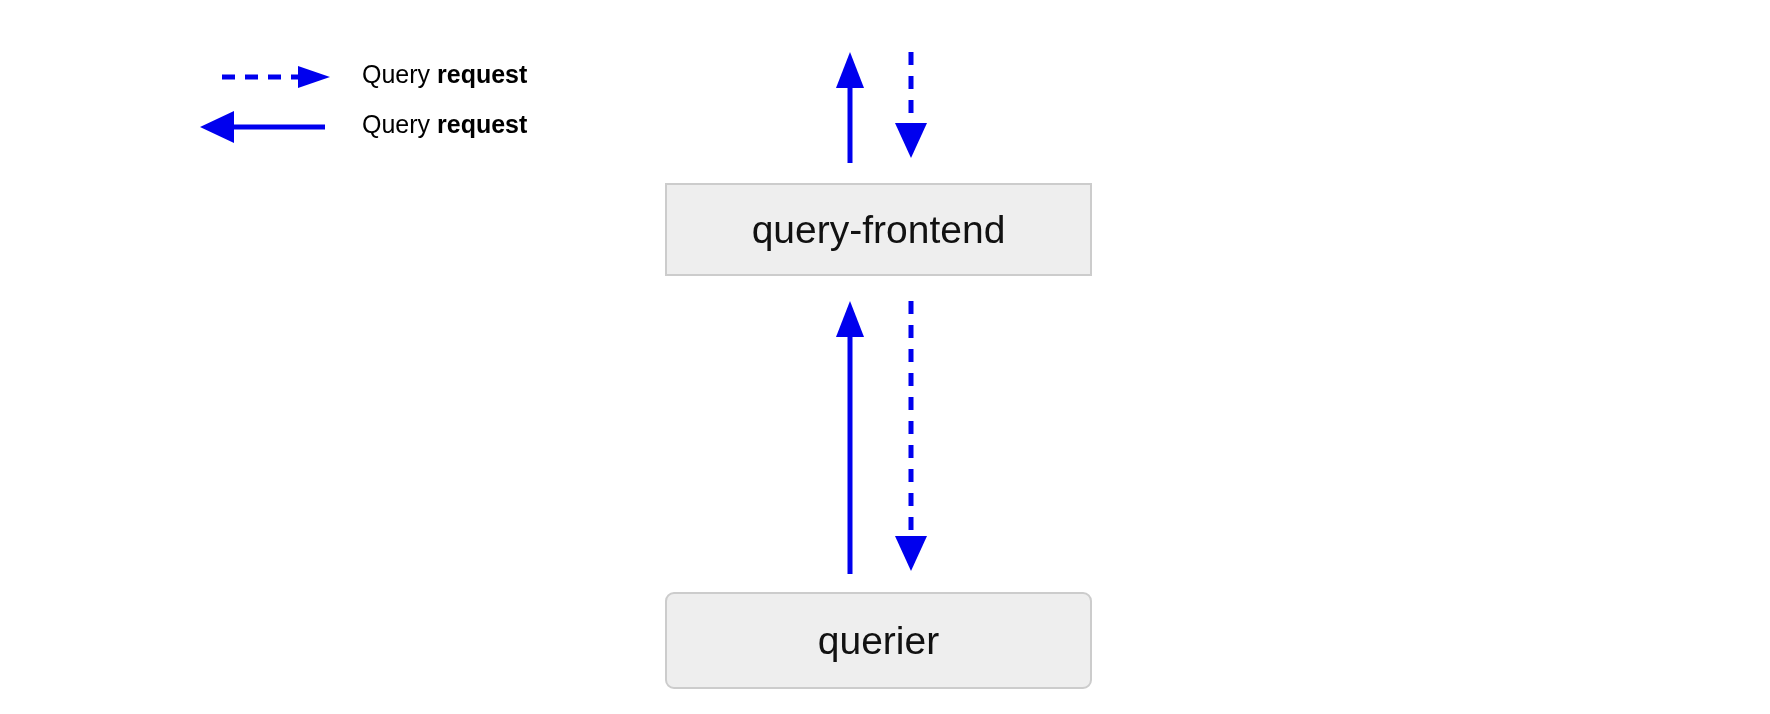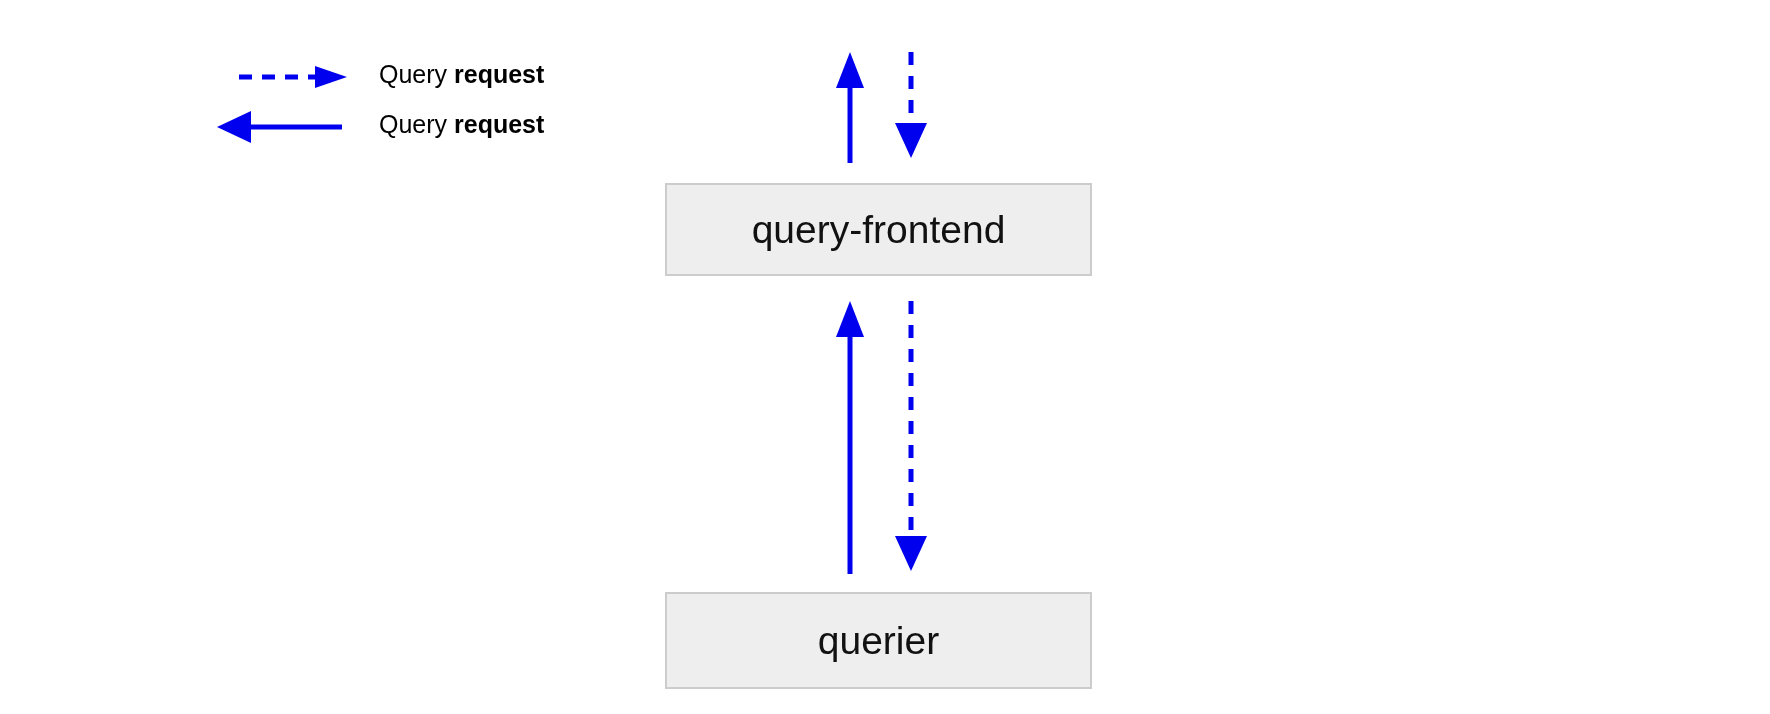--- a/index.html
+++ b/index.html
@@ -20,21 +20,21 @@
     position: absolute;
     left: 0;
     top: 0;
     width: 1770px;
     height: 714px;
   }
 
   
   .legend {
     position: absolute;
-    left: 217px;
+    left: 200px;
     top: 48px;
     width: 420px;
     text-align: center;
   }
   .legend-row {
     position: relative;
     height: 50px;
   }
   .legend-swatch {
     position: absolute;
@@ -77,20 +77,21 @@
     left: 665px;
     top: 183px;
     width: 427px;
     height: 93px;
   }
   #node-querier {
     left: 665px;
     top: 592px;
     width: 427px;
     height: 97px;
+    border-radius: 9px;
   }
 
   
   .edge-layer {
     position: absolute;
     left: 0;
     top: 0;
     width: 1770px;
     height: 714px;
     pointer-events: none;

